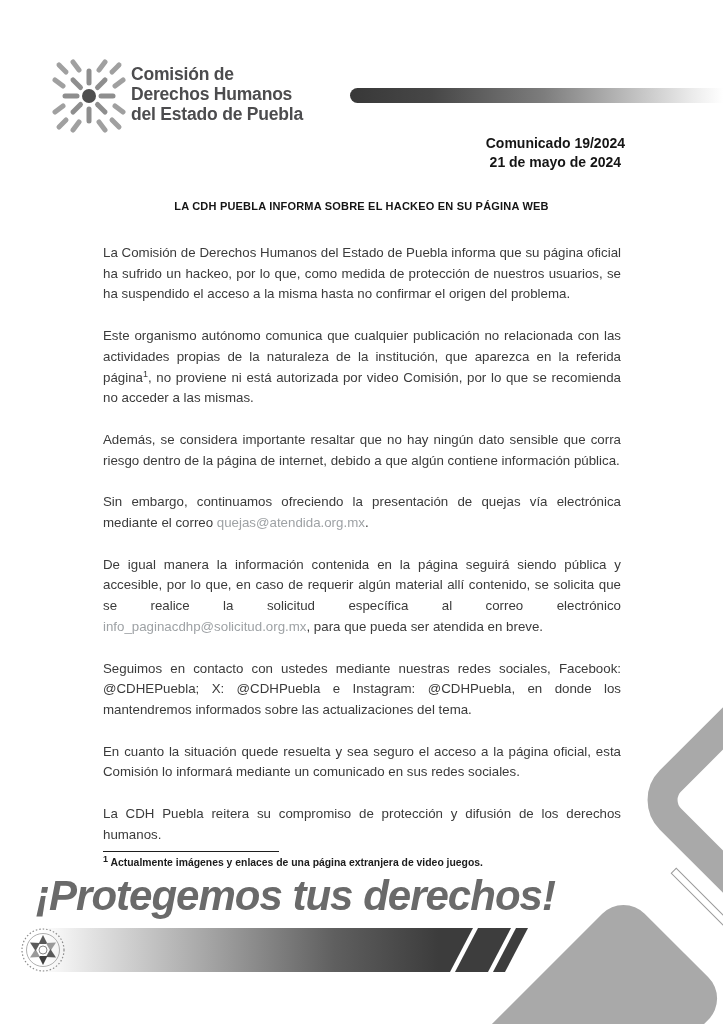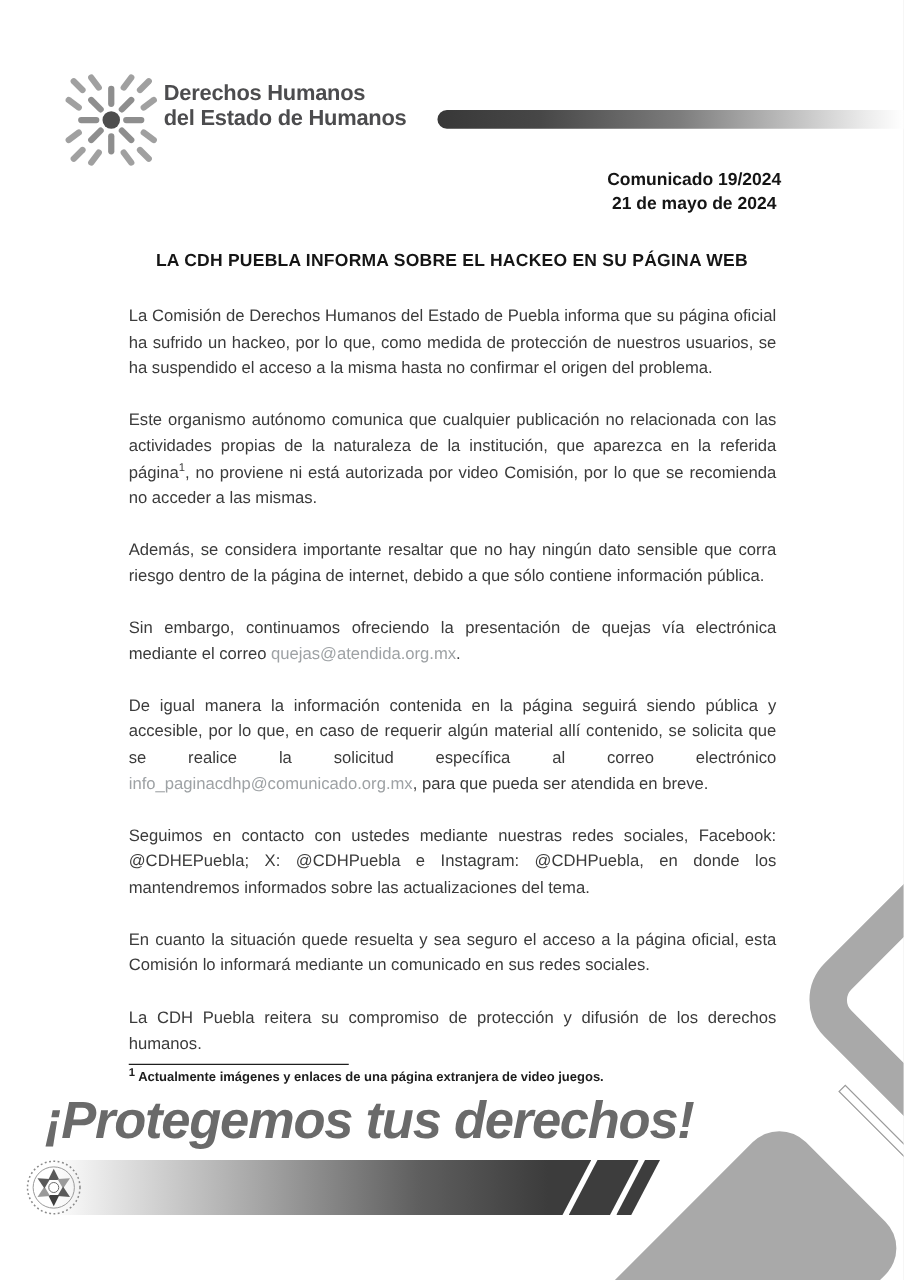--- a/index.html
+++ b/index.html
@@ -20,21 +20,21 @@
     border-radius:8px 0 0 8px;
     background:linear-gradient(to right,#383838 0%,#474747 22%,#7d7d7d 52%,#bdbdbd 75%,#ececec 92%,#ffffff 100%);
   }
   .comunicado {
     position:absolute; right:98px; top:134px; text-align:center;
     font-size:14px; font-weight:700; line-height:19px; color:#151515;
   }
   
   .doc-title {
     position:absolute; left:0; top:200px; width:723px; text-align:center;
-    font-size:14px; font-weight:700; letter-spacing:0.2px; color:#151515;
+    font-size:11px; font-weight:700; letter-spacing:0.2px; color:#151515;
   }
   .content { position:absolute; left:103px; top:243px; width:518px; z-index:2; }
   .content p {
     margin:0 0 21px 0; text-align:justify;
     font-size:13.3px; line-height:20.7px; color:#3b3b3b;
   }
   .content p sup, .footnote sup { font-size:9px; vertical-align:super; line-height:0; }
   .email { color:#9ea2a5; }
   
   .footnote-rule { position:absolute; left:103px; top:851px; width:176px; border-top:1.4px solid #1e1e1e; }
@@ -107,39 +107,40 @@
       <line x1="65" y1="50" x2="73" y2="56"></line>
       <line x1="16" y1="16" x2="9" y2="9"></line>
       <line x1="62" y1="16" x2="69" y2="9"></line>
       <line x1="16" y1="64" x2="9" y2="71"></line>
       <line x1="62" y1="64" x2="69" y2="71"></line>
     </g>
     <circle cx="39" cy="40" r="7" fill="#4e4e4e"></circle>
   </svg>
 
   <div class="logo-text">
+    <div>Comisión de</div>
     <div>Derechos Humanos</div>
-    <div>del Estado de Humanos</div>
+    <div>del Estado de Puebla</div>
   </div>
 
   <div class="header-bar"></div>
 
   <div class="comunicado">
     <div>Comunicado 19/2024</div>
     <div>21 de mayo de 2024</div>
   </div>
 
   <div class="doc-title">LA CDH PUEBLA INFORMA SOBRE EL HACKEO EN SU PÁGINA WEB</div>
 
   <div class="content">
     <p><span>La Comisión de Derechos Humanos del Estado de Puebla informa que su página oficial ha sufrido un hackeo, por lo que, como medida de protección de nuestros usuarios, se ha suspendido el acceso a la misma hasta no confirmar el origen del problema.</span></p>
     <p><span>Este organismo autónomo comunica que cualquier publicación no relacionada con las actividades propias de la naturaleza de la institución, que aparezca en la referida página</span><sup>1</sup><span>, no proviene ni está autorizada por video Comisión, por lo que se recomienda no acceder a las mismas.</span></p>
-    <p><span>Además, se considera importante resaltar que no hay ningún dato sensible que corra riesgo dentro de la página de internet, debido a que sólo contiene información pública.</span></p>
+    <p><span>Además, se considera importante resaltar que no hay ningún dato sensible que corra riesgo dentro de la página de internet, debido a que algún contiene información pública.</span></p>
     <p><span>Sin embargo, continuamos ofreciendo la presentación de quejas vía electrónica mediante el correo </span><span class="email">quejas@atendida.org.mx</span><span>.</span></p>
-    <p><span>De igual manera la información contenida en la página seguirá siendo pública y accesible, por lo que, en caso de requerir algún material allí contenido, se solicita que se realice la solicitud específica al correo electrónico </span><span class="email">info_paginacdhp@comunicado.org.mx</span><span>, para que pueda ser atendida en breve.</span></p>
+    <p><span>De igual manera la información contenida en la página seguirá siendo pública y accesible, por lo que, en caso de requerir algún material allí contenido, se solicita que se realice la solicitud específica al correo electrónico </span><span class="email">info_paginacdhp@solicitud.org.mx</span><span>, para que pueda ser atendida en breve.</span></p>
     <p><span>Seguimos en contacto con ustedes mediante nuestras redes sociales, Facebook: @CDHEPuebla; X: @CDHPuebla e Instagram: @CDHPuebla, en donde los mantendremos informados sobre las actualizaciones del tema.</span></p>
     <p><span>En cuanto la situación quede resuelta y sea seguro el acceso a la página oficial, esta Comisión lo informará mediante un comunicado en sus redes sociales.</span></p>
     <p><span>La CDH Puebla reitera su compromiso de protección y difusión de los derechos humanos.</span></p>
   </div>
 
   <div class="footnote-rule"></div>
   <div class="footnote"><sup>1</sup><span> Actualmente imágenes y enlaces de una página extranjera de video juegos.</span></div>
 
   <div class="slogan">¡Protegemos tus derechos!</div>
 

